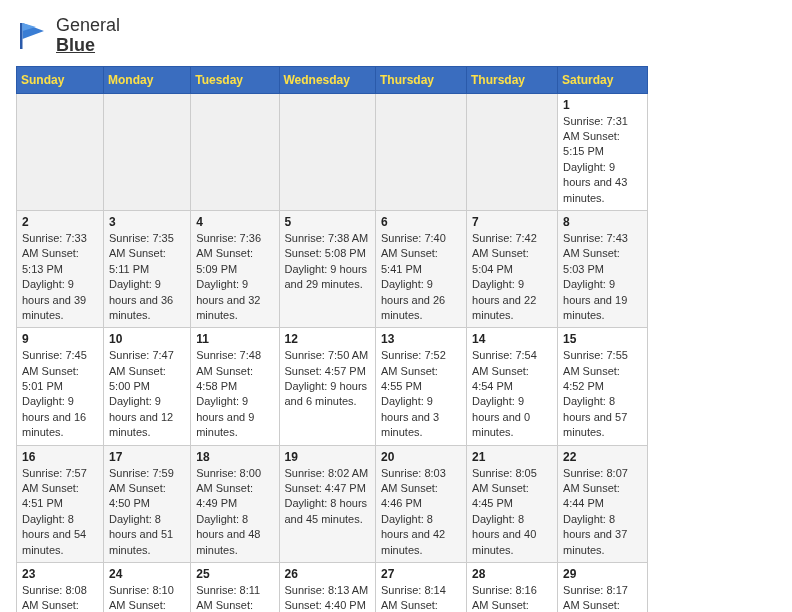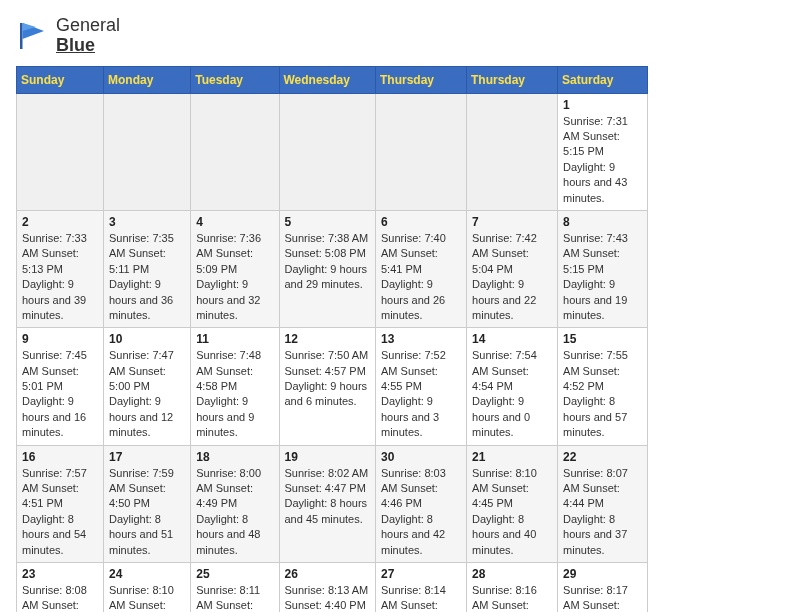--- a/index.html
+++ b/index.html
@@ -189,21 +189,21 @@
           </td>
           <td>
             <span class="day-number">7</span>
             <div class="day-info">Sunrise: 7:42 AM
 Sunset: 5:04 PM
 Daylight: 9 hours and 22 minutes.</div>
           </td>
           <td>
             <span class="day-number">8</span>
             <div class="day-info">Sunrise: 7:43 AM
-Sunset: 5:15 PM
+Sunset: 5:03 PM
 Daylight: 9 hours and 19 minutes.</div>
           </td>
         </tr>
         <tr class="row-odd">
           <td>
             <span class="day-number">9</span>
             <div class="day-info">Sunrise: 7:45 AM
 Sunset: 5:01 PM
 Daylight: 9 hours and 16 minutes.</div>
           </td>
@@ -263,28 +263,28 @@
 Sunset: 4:49 PM
 Daylight: 8 hours and 48 minutes.</div>
           </td>
           <td>
             <span class="day-number">19</span>
             <div class="day-info">Sunrise: 8:02 AM
 Sunset: 4:47 PM
 Daylight: 8 hours and 45 minutes.</div>
           </td>
           <td>
-            <span class="day-number">30</span>
+            <span class="day-number">20</span>
             <div class="day-info">Sunrise: 8:03 AM
 Sunset: 4:46 PM
 Daylight: 8 hours and 42 minutes.</div>
           </td>
           <td>
             <span class="day-number">21</span>
-            <div class="day-info">Sunrise: 8:10 AM
+            <div class="day-info">Sunrise: 8:05 AM
 Sunset: 4:45 PM
 Daylight: 8 hours and 40 minutes.</div>
           </td>
           <td>
             <span class="day-number">22</span>
             <div class="day-info">Sunrise: 8:07 AM
 Sunset: 4:44 PM
 Daylight: 8 hours and 37 minutes.</div>
           </td>
         </tr>

